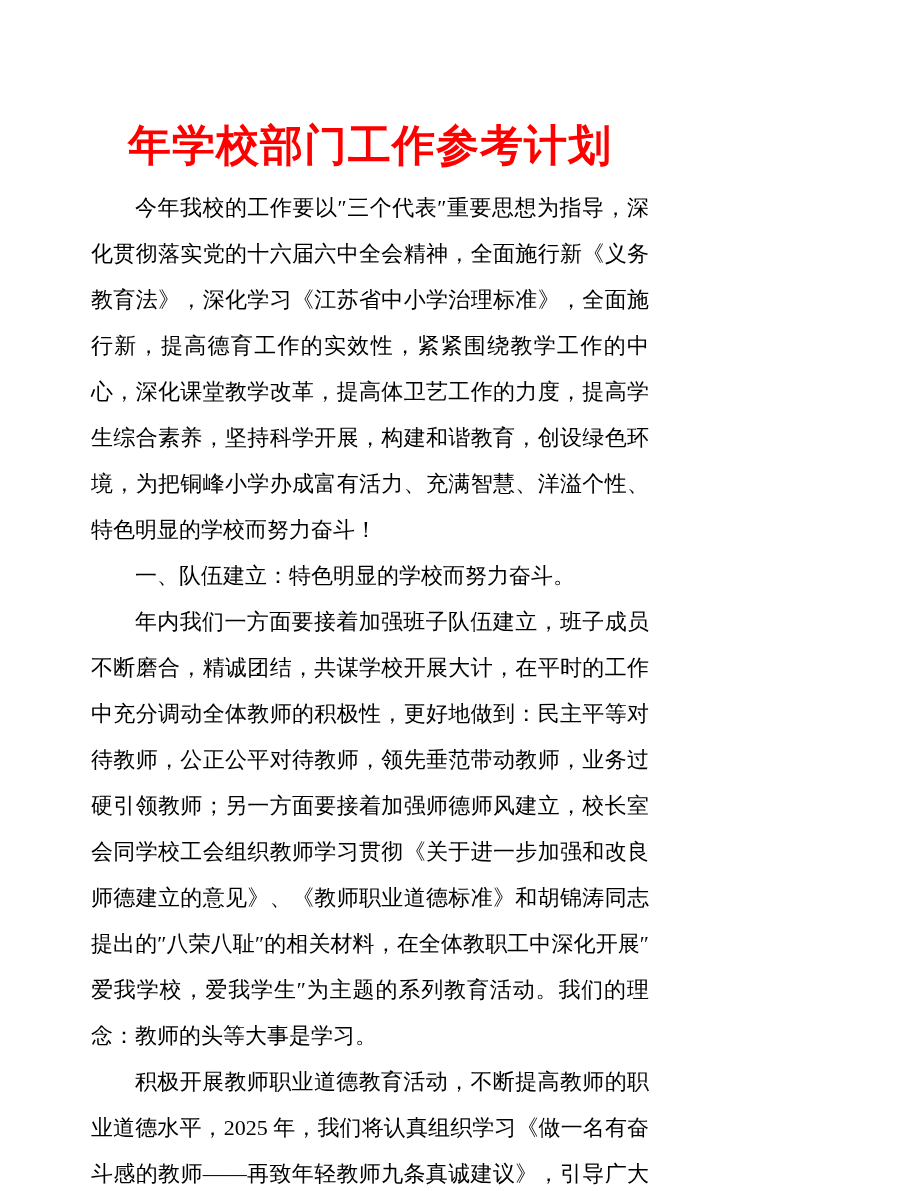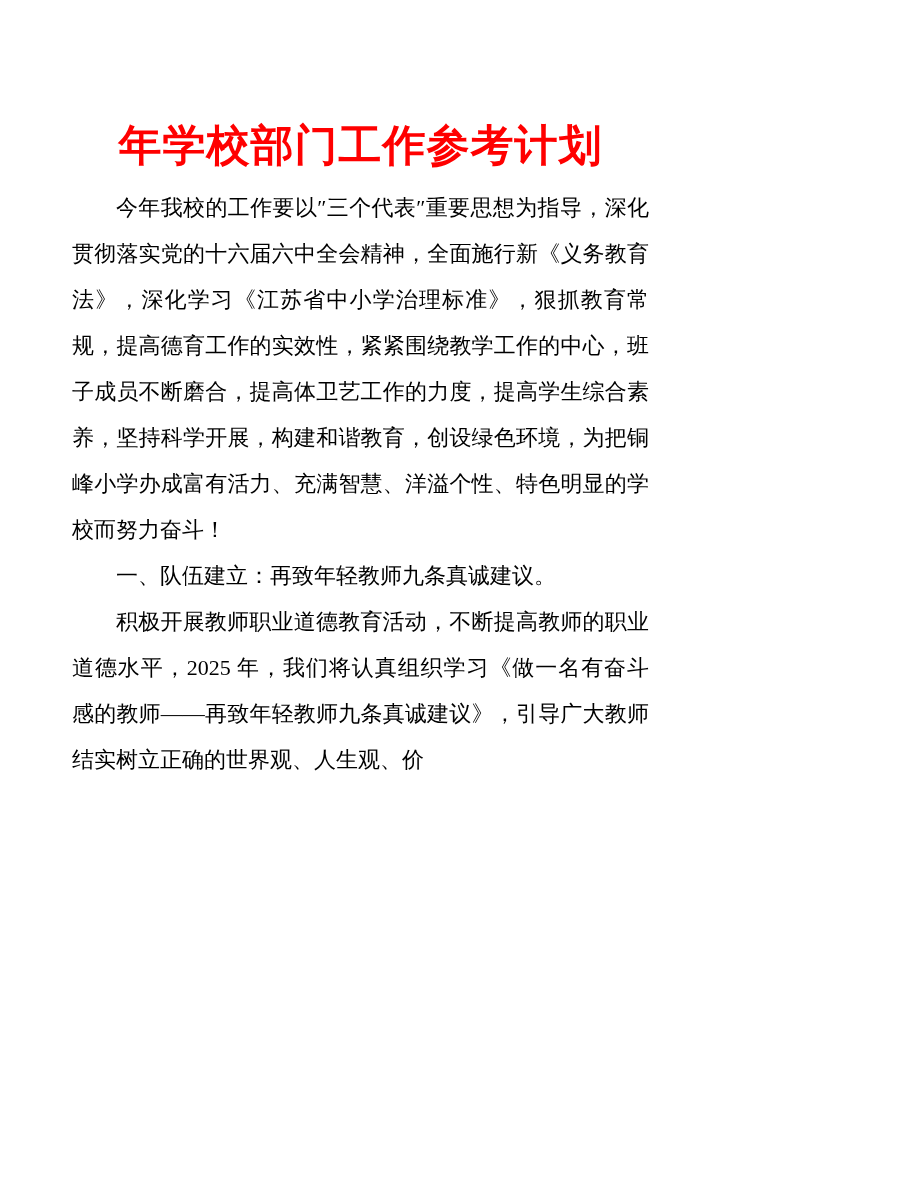--- a/index.html
+++ b/index.html
@@ -10,21 +10,21 @@
   body {
     width: 920px;
     height: 1191px;
     overflow: hidden;
   }
   .page {
     box-sizing: border-box;
     width: 779px;
     height: 1191px;
     background: #ffffff;
-    padding: 115px 130px 0 72px;
+    padding: 115px 130px 0 91px;
   }
   .doc-title {
     margin: 0;
     text-align: center;
     font-family: "Liberation Sans", sans-serif;
     font-weight: 700;
     font-size: 43px;
     line-height: 60px;
     letter-spacing: 1px;
     color: #ff0000;
@@ -44,17 +44,18 @@
     text-indent: 2em;
     word-break: break-all;
   }
 </style>
 </head>
 <body>
 
 <div class="page">
   <h1 class="doc-title">年学校部门工作参考计划</h1>
   <div class="doc-body">
-    <p>今年我校的工作要以″三个代表″重要思想为指导，深化贯彻落实党的十六届六中全会精神，全面施行新《义务教育法》，深化学习《江苏省中小学治理标准》，狠抓教育常规，提高德育工作的实效性，紧紧围绕教学工作的中心，班子成员不断磨合，提高体卫艺工作的力度，提高学生综合素养，坚持科学开展，构建和谐教育，创设绿色环境，为把铜峰小学办成富有活力、充满智慧、洋溢个性、特色明显的学校而努力奋斗！</p>
-    <p>一、队伍建立：再致年轻教师九条真诚建议。</p>
+    <p>今年我校的工作要以″三个代表″重要思想为指导，深化贯彻落实党的十六届六中全会精神，全面施行新《义务教育法》，深化学习《江苏省中小学治理标准》，全面施行新，提高德育工作的实效性，紧紧围绕教学工作的中心，深化课堂教学改革，提高体卫艺工作的力度，提高学生综合素养，坚持科学开展，构建和谐教育，创设绿色环境，为把铜峰小学办成富有活力、充满智慧、洋溢个性、特色明显的学校而努力奋斗！</p>
+    <p>一、队伍建立：特色明显的学校而努力奋斗。</p>
+    <p>年内我们一方面要接着加强班子队伍建立，班子成员不断磨合，精诚团结，共谋学校开展大计，在平时的工作中充分调动全体教师的积极性，更好地做到：民主平等对待教师，公正公平对待教师，领先垂范带动教师，业务过硬引领教师；另一方面要接着加强师德师风建立，校长室会同学校工会组织教师学习贯彻《关于进一步加强和改良师德建立的意见》、《教师职业道德标准》和胡锦涛同志提出的″八荣八耻″的相关材料，在全体教职工中深化开展″爱我学校，爱我学生″为主题的系列教育活动。我们的理念：教师的头等大事是学习。</p>
     <p>积极开展教师职业道德教育活动，不断提高教师的职业道德水平，2025 年，我们将认真组织学习《做一名有奋斗感的教师——再致年轻教师九条真诚建议》，引导广大教师结实树立正确的世界观、人生观、价</p>
   </div>
 </div>
 
 </body></html>

